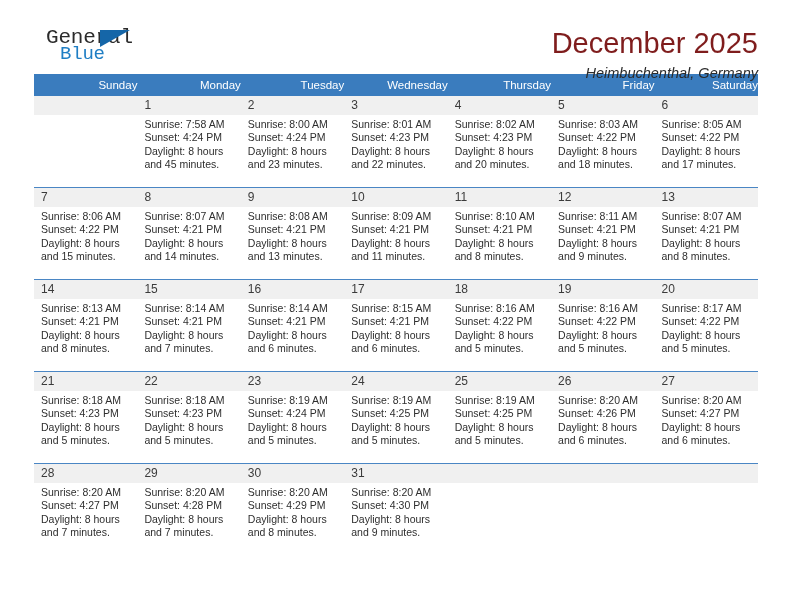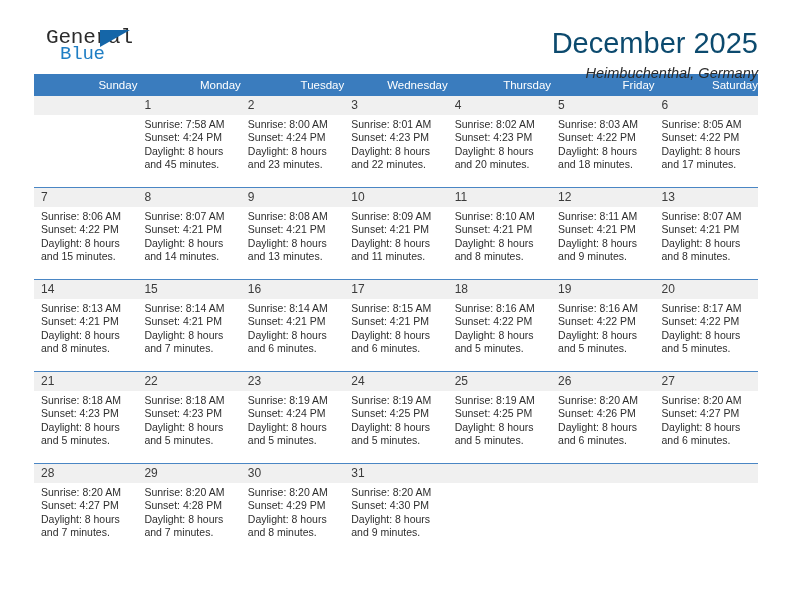--- a/index.html
+++ b/index.html
@@ -69,21 +69,21 @@
   }
 
   .title-block {
     text-align: right;
     flex: none;
     padding-top: 0px;
   }
   .cal-title {
     font-size: 29px;
     font-weight: normal;
-    color: #0c4a6e;
+    color: #7f1d1d;
     line-height: 34px;
     letter-spacing: 0px;
   }
   .cal-subtitle {
     font-size: 14.5px;
     color: #2b2b2b;
     line-height: 20px;
     margin-top: 3px;
     font-style: italic;
   }

